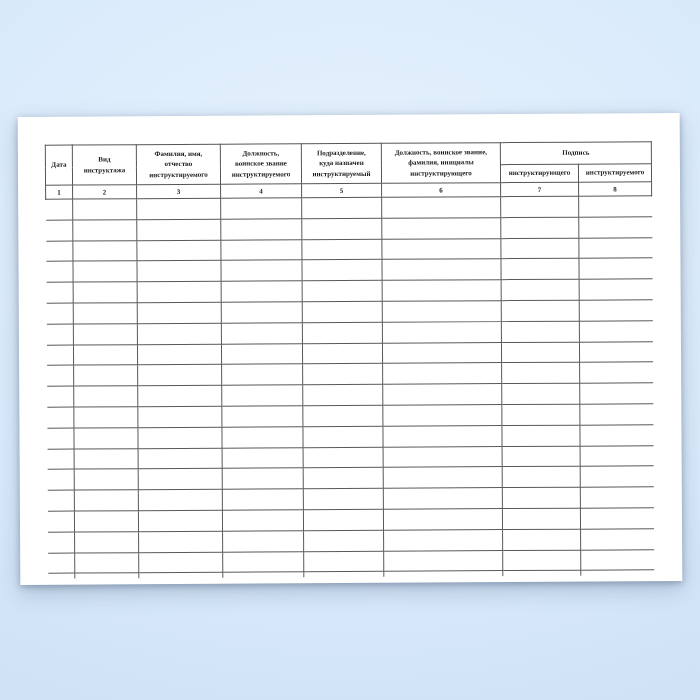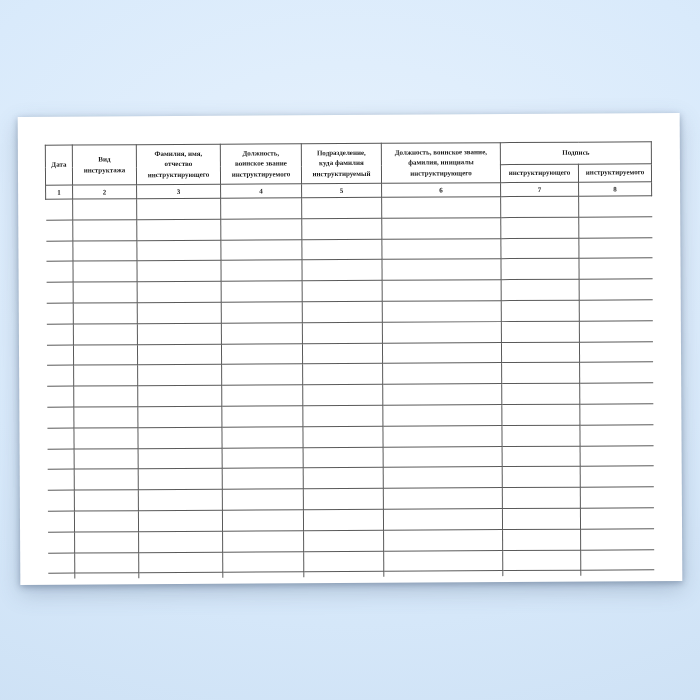--- a/index.html
+++ b/index.html
@@ -57,26 +57,26 @@
       <col style="width:78px">
       <col style="width:73px">
     </colgroup>
     <thead>
       <tr class="hrow1">
         <th class="h" rowspan="2">Дата</th>
         <th class="h" rowspan="2">Вид
 инструктажа</th>
         <th class="h" rowspan="2">Фамилия, имя,
 отчество
-инструктирующего</th>
+инструктируемого</th>
         <th class="h" rowspan="2">Должность,
 воинское звание
 инструктируемого</th>
         <th class="h" rowspan="2">Подразделение,
-куда фамилия
+куда назначен
 инструктируемый</th>
         <th class="h" rowspan="2">Должность, воинское звание,
 фамилия, инициалы
 инструктирующего</th>
         <th class="h" colspan="2">Подпись</th>
       </tr>
       <tr class="hrow2">
         <th class="h">инструктирующего</th>
         <th class="h">инструктируемого</th>
       </tr>

